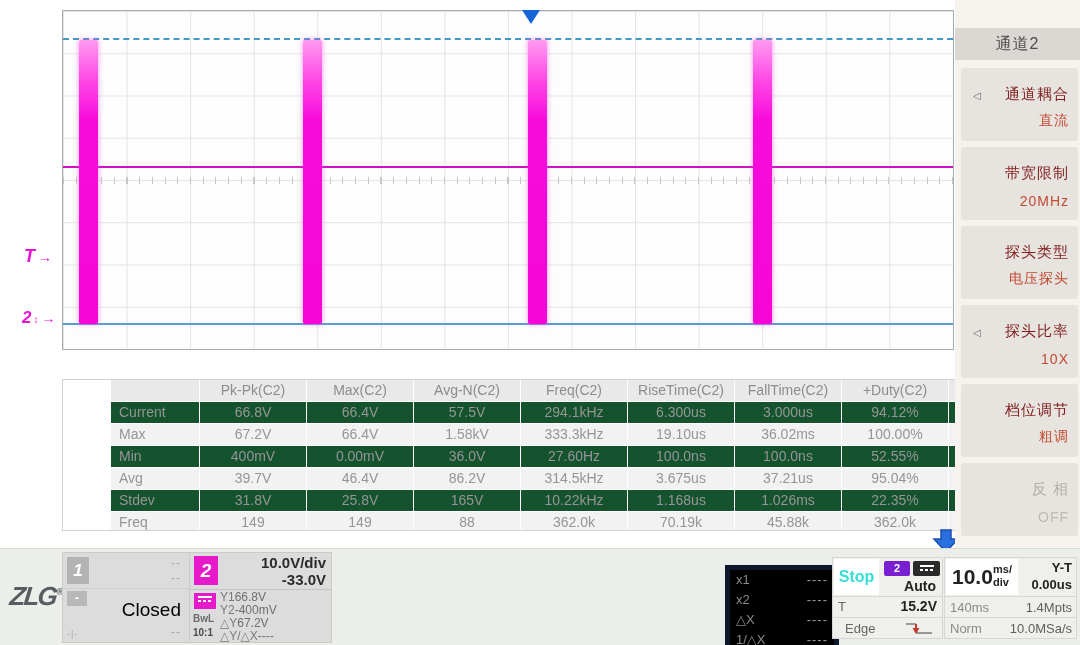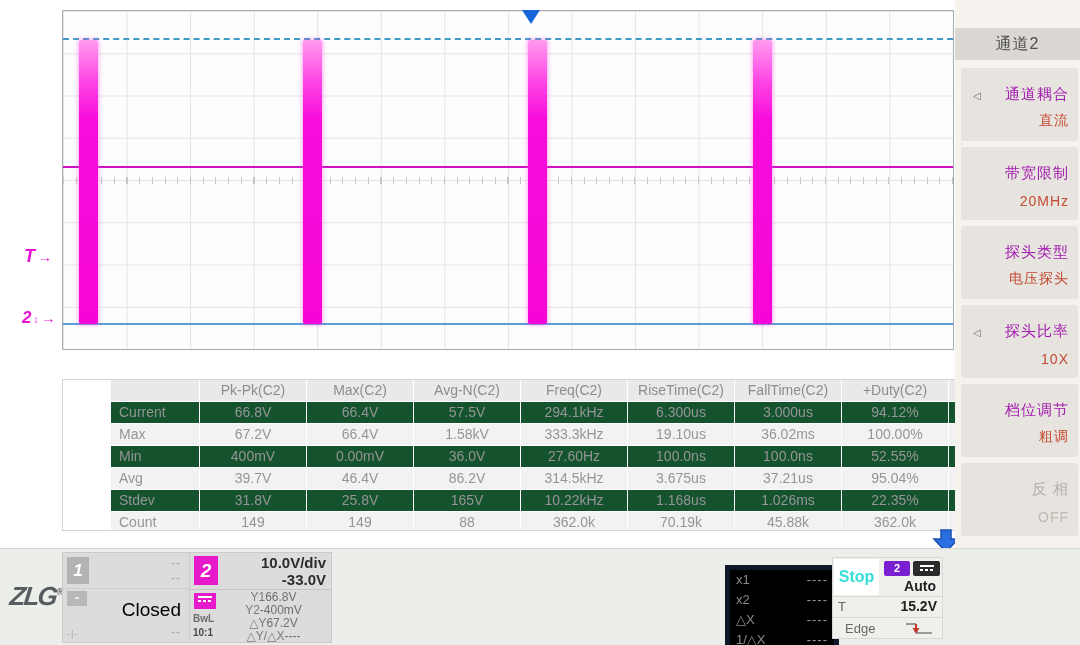--- a/index.html
+++ b/index.html
@@ -39,21 +39,21 @@
   .trow.odd .tcell{background:#14532d;}
   .trow.even .tcell{background:#f2f2f2;}
 
   .more-arrow{position:absolute;left:932px;top:529px;cursor:pointer;}
 
   
   .sidebar{position:absolute;left:955px;top:0;width:125px;height:621px;background:#f6f3ee;}
   .sb-title{position:absolute;left:0;top:28px;width:100%;height:32px;line-height:32px;
             background:#dbd8d3;color:#4e4e4e;text-align:center;font-size:16px;letter-spacing:1px;}
   .sb-item{position:absolute;left:6px;width:117px;height:73px;background:#e7e4df;border-radius:3px;}
-  .sb-item .lbl{position:absolute;right:9px;top:17px;font-size:15px;color:#a21caf;letter-spacing:1px;}
+  .sb-item .lbl{position:absolute;right:9px;top:17px;font-size:15px;color:#7f1d1d;letter-spacing:1px;}
   .sb-item .val{position:absolute;right:9px;bottom:11px;font-size:14px;color:#c34a32;letter-spacing:1px;}
   .sb-item.disabled .lbl{color:#b3afa9;}
   .sb-item.disabled .val{color:#bdb9b3;}
   .sb-item .popout{position:absolute;left:12px;top:22px;font-size:10px;color:#6a6a6a;}
 
   
   .statusbar{position:absolute;left:0;top:548px;width:1080px;height:97px;background:#eceee9;
              border-top:1px solid #d8d8d4;}
   .zlg{position:absolute;left:10px;top:32px;color:#585d61;font-weight:bold;font-size:26px;
        font-style:italic;letter-spacing:-2px;transform:skewX(-6deg);}
@@ -80,21 +80,21 @@
   .ch2 .scale{position:absolute;right:5px;top:1px;font-size:15px;font-weight:bold;color:#2b2b2b;}
   .ch2 .offset{position:absolute;right:5px;top:18px;font-size:15px;font-weight:bold;color:#2b2b2b;}
   .ch2 .div1{position:absolute;left:0;top:36px;width:100%;height:1px;background:#c4c4c4;}
   .dcbadge{position:absolute;left:4px;top:40px;width:22px;height:16px;background:#e619cb;padding-top:0;}
   .dcsym{display:block;width:14px;margin:3px auto 0;}
   .dcsym .t{display:block;height:2px;background:#fff;margin-bottom:2px;}
   .dcsym .b{display:block;height:2px;background:repeating-linear-gradient(90deg,#fff 0 3px,transparent 3px 5px);}
   .ch2 .bwl{position:absolute;left:3px;top:60px;font-size:10px;font-weight:bold;color:#6d6d6d;}
   .ch2 .ratio{position:absolute;left:3px;top:74px;font-size:10px;font-weight:bold;color:#4a4a4a;}
   .c2rows{position:absolute;left:30px;top:38px;right:4px;}
-  .c2row{display:flex;justify-content:center;font-size:12px;color:#7a7a7a;height:13px;line-height:13px;}
+  .c2row{display:flex;justify-content:flex-start;font-size:12px;color:#7a7a7a;height:13px;line-height:13px;}
   .c2row .v{color:#6f6f6f;}
 
   
   .cursors{left:725px;top:16px;width:104px;height:80px;background:#000000;border:5px solid #0f172a;}
   .curow{display:flex;justify-content:space-between;height:20px;line-height:20px;
          padding:0 6px;font-size:13px;color:#8a8a8a;}
   .curow .v{color:#9a9a9a;letter-spacing:1px;}
 
   
   .trigblock{left:832px;top:8px;width:109px;height:80px;background:#efefec;border:1px solid #d6d6d2;}
@@ -211,21 +211,21 @@
           <div class="tcell">31.8V</div>
           <div class="tcell">25.8V</div>
           <div class="tcell">165V</div>
           <div class="tcell">10.22kHz</div>
           <div class="tcell">1.168us</div>
           <div class="tcell">1.026ms</div>
           <div class="tcell">22.35%</div>
           <div class="tcell"></div>
         </div>
         <div class="trow even">
-          <div class="tcell lab">Count</div>
+          <div class="tcell lab">Freq</div>
           <div class="tcell">149</div>
           <div class="tcell">149</div>
           <div class="tcell">88</div>
           <div class="tcell">362.0k</div>
           <div class="tcell">70.19k</div>
           <div class="tcell">45.88k</div>
           <div class="tcell">362.0k</div>
           <div class="tcell"></div>
         </div>
       </div>
@@ -355,14 +355,33 @@
         <span class="l">Edge</span>
         <svg width="30" height="15" viewBox="0 0 30 15">
           <path d="M2 3 H12" stroke="#999" stroke-width="2" fill="none"></path>
           <path d="M12 12 H28" stroke="#999" stroke-width="2" fill="none"></path>
           <path d="M12 3 V8" stroke="#c0392b" stroke-width="2" fill="none"></path>
           <path d="M8.5 7 L12 13 L15.5 7 Z" fill="#c0392b"></path>
         </svg>
       </div>
     </div>
 
+    <div class="blk tbase">
+      <div class="scalebox">
+        <span class="num">10.0</span>
+        <span class="unit">
+          <span>ms/</span><br>
+          <span>div</span>
+        </span>
+      </div>
+      <div class="tb-mode">Y-T</div>
+      <div class="tb-delay">0.00us</div>
+      <div class="tbrow2">
+        <span class="l">140ms</span>
+        <span class="v">1.4Mpts</span>
+      </div>
+      <div class="tbrow3">
+        <span class="l">Norm</span>
+        <span class="v">10.0MSa/s</span>
+      </div>
+    </div>
   </div>
 </div>
 
 </body></html>

